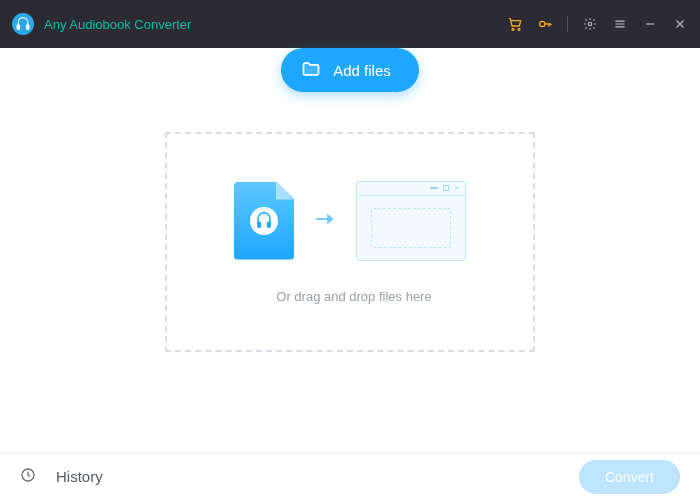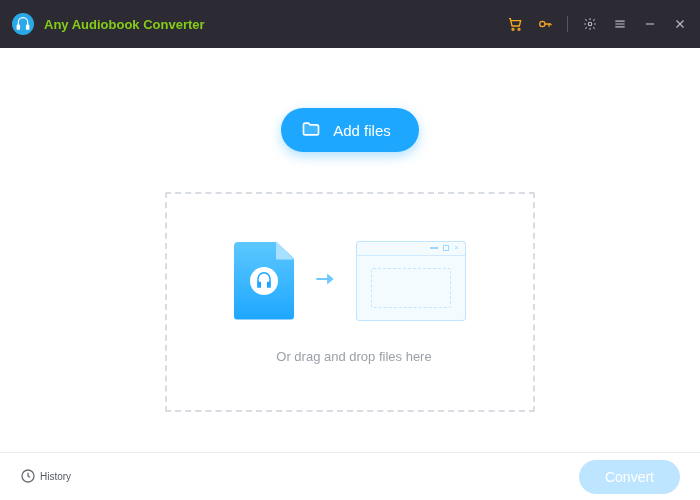--- a/index.html
+++ b/index.html
@@ -3,30 +3,30 @@
 <meta charset="utf-8">
 <style>
   * { box-sizing: border-box; margin: 0; padding: 0; }
   html, body { width: 700px; height: 500px; font-family: -apple-system, "Segoe UI", Arial, sans-serif; overflow: hidden; }
   .app { width: 700px; height: 500px; display: flex; flex-direction: column; background: #fff; }
 
   
   .titlebar { height: 48px; background: #2c2b33; display: flex; align-items: center; padding: 0 12px; color: #e9e9ef; }
   .logo { width: 22px; height: 22px; border-radius: 50%; background: #2aa8e8; display: flex; align-items: center; justify-content: center; margin-right: 10px; }
   .logo svg { width: 14px; height: 14px; }
-  .app-title { font-size: 13px; color: #84cc16; font-weight: 700; }
+  .app-title { font-size: 13px; color: #14b8a6; font-weight: 400; }
   .titlebar-right { margin-left: auto; display: flex; align-items: center; gap: 14px; }
   .titlebar-right .sep { width: 1px; height: 16px; background: #56545e; }
   .tb-icon { width: 16px; height: 16px; display: flex; align-items: center; justify-content: center; cursor: pointer; color: #bdbcc5; }
   .tb-icon.gold { color: #f5a623; }
   .tb-icon svg { width: 16px; height: 16px; }
   .tb-icon.small svg { width: 14px; height: 14px; }
 
   
-  .main { flex: 1; display: flex; flex-direction: column; align-items: center; padding-top: 60px; }
+  .main { flex: 1; display: flex; flex-direction: column; align-items: center; }
   .add-btn { background: #1ea7ff; color: #fff; border: none; border-radius: 22px; height: 44px; padding: 0 28px 0 20px; display: flex; align-items: center; gap: 12px; cursor: pointer; font-size: 15px; box-shadow: 0 4px 12px rgba(30,167,255,.35); }
   .add-btn svg { width: 20px; height: 20px; }
 
   .dropzone { margin-top: 40px; width: 370px; height: 220px; border: 2px dashed #d8dde3; border-radius: 2px; display: flex; flex-direction: column; align-items: center; justify-content: center; gap: 28px; }
   .dz-illustration { display: flex; align-items: center; gap: 18px; }
   .dz-text { color: #9aa1aa; font-size: 13px; margin-left: 8px; }
 
   
   .file-shape { width: 60px; height: 78px; position: relative; }
   .file-bg { position: absolute; inset: 0; background: linear-gradient(180deg,#5cc7ff,#1ea7ff); border-radius: 4px; clip-path: polygon(0 0, 70% 0, 100% 22%, 100% 100%, 0 100%); }
@@ -38,21 +38,21 @@
 
   .window-shape { width: 110px; height: 80px; border: 1px solid #bfe6ff; border-radius: 3px; background: #f4fbff; position: relative; }
   .window-shape .win-bar { height: 14px; border-bottom: 1px solid #cfeaff; display: flex; align-items: center; justify-content: flex-end; gap: 5px; padding-right: 6px; }
   .win-dot { width: 8px; height: 2px; background: #9fd7ff; }
   .win-sq { width: 6px; height: 6px; border: 1px solid #9fd7ff; }
   .win-x { font-size: 8px; color: #9fd7ff; line-height: 1; }
   .win-inner { position: absolute; left: 14px; right: 14px; top: 26px; bottom: 12px; border: 1.5px dashed #bfe6ff; border-radius: 2px; }
 
   
   .footer { height: 48px; border-top: 1px solid #ececef; display: flex; align-items: center; padding: 0 20px; }
-  .history { display: flex; align-items: center; gap: 4px; color: #545a63; font-size: 10px; cursor: pointer; }
+  .history { display: flex; align-items: center; gap: 20px; color: #545a63; font-size: 15px; cursor: pointer; }
   .history svg { width: 16px; height: 16px; color: #6b7078; }
   .convert-btn { margin-left: auto; background: #bde5ff; color: #fff; border: none; border-radius: 18px; height: 34px; padding: 4px 26px; font-size: 14px; cursor: pointer; }
 </style>
 </head>
 <body>
 
 <div class="app">
 
   <div class="titlebar">
     <div class="logo">

